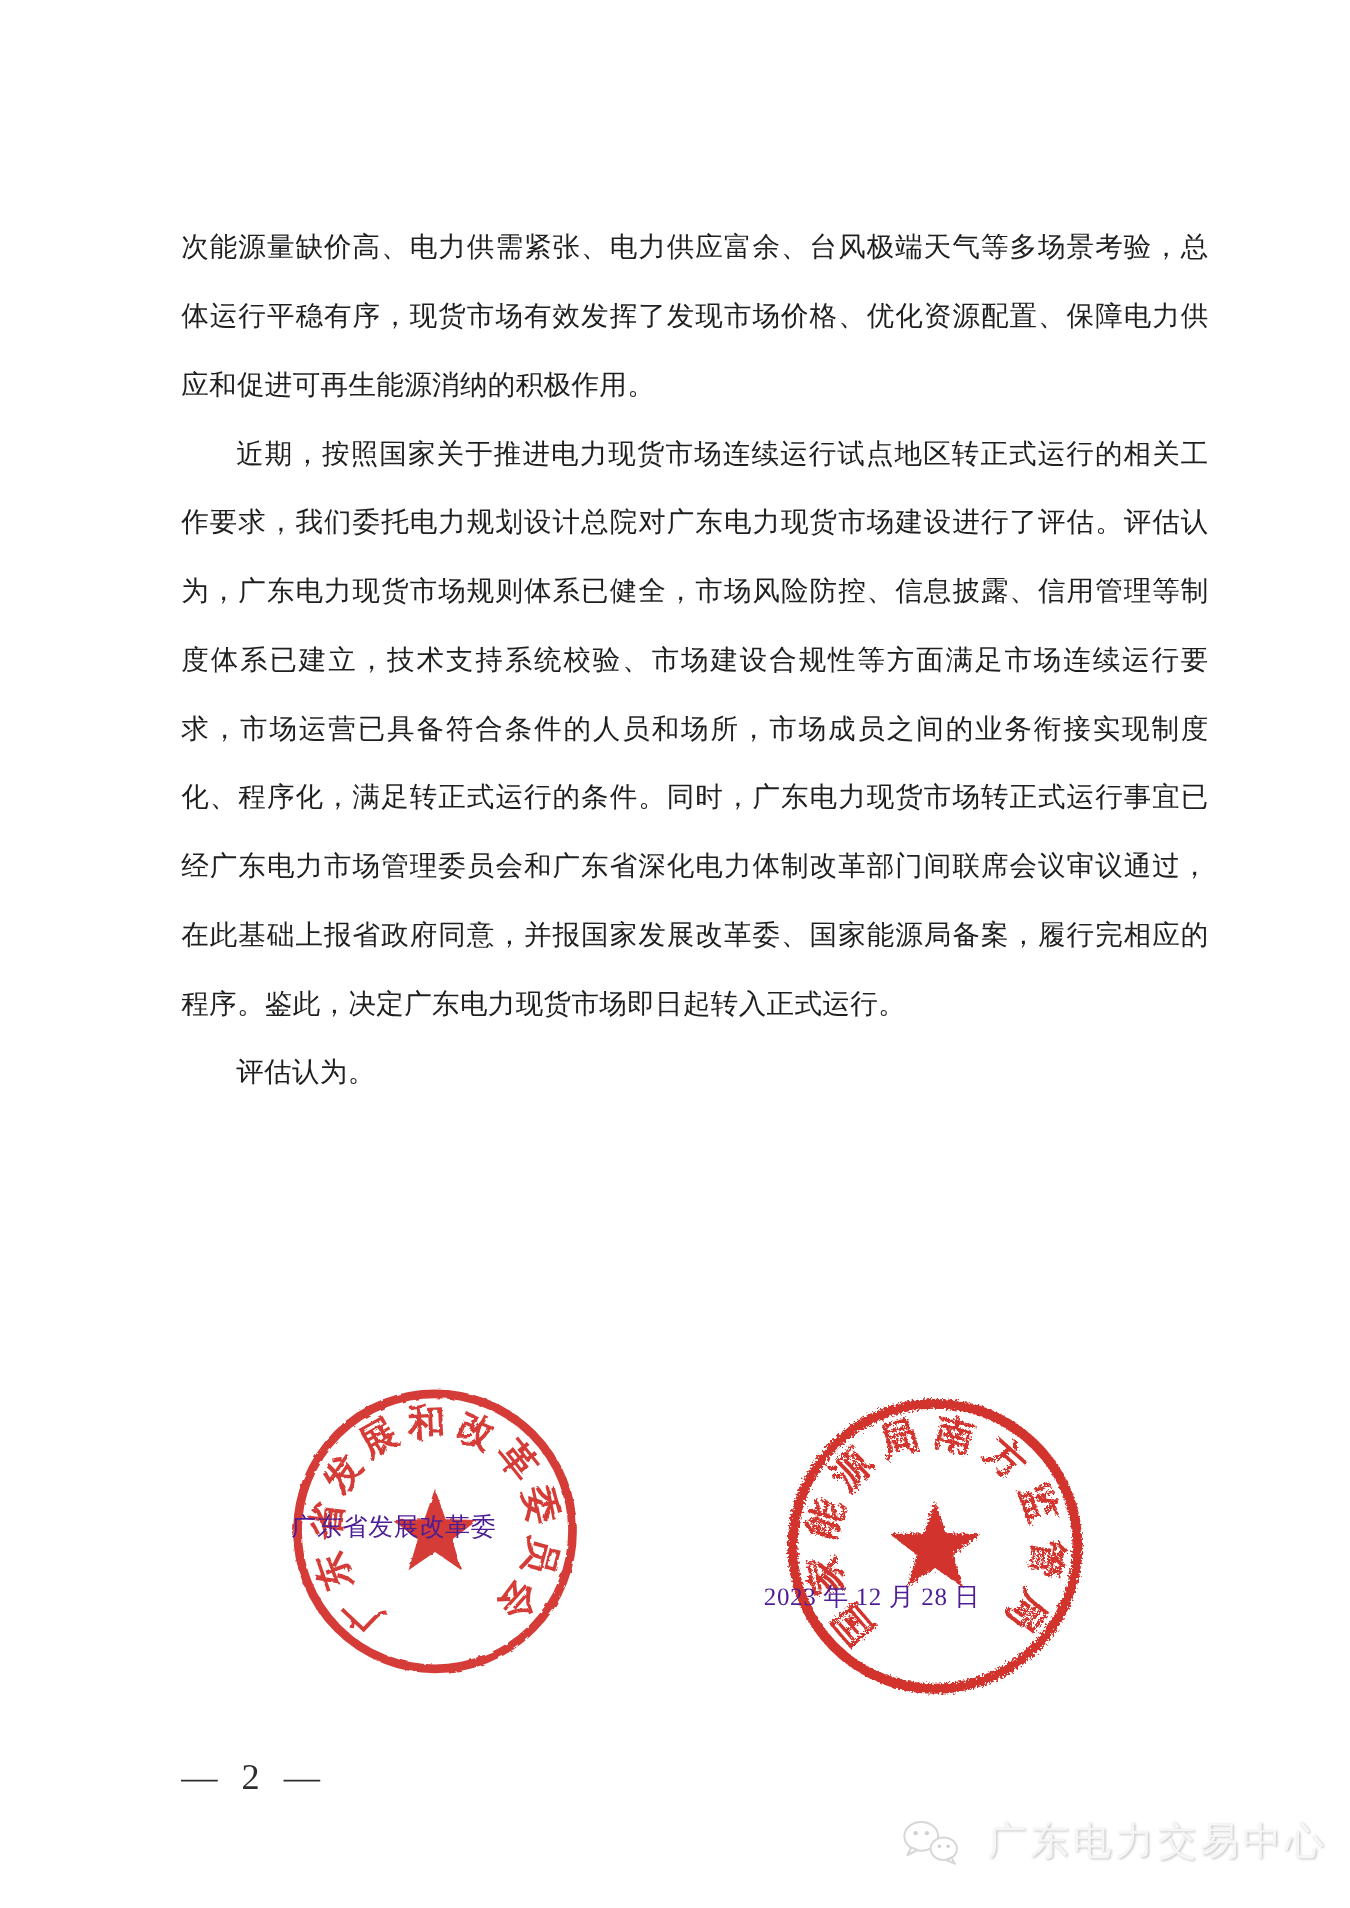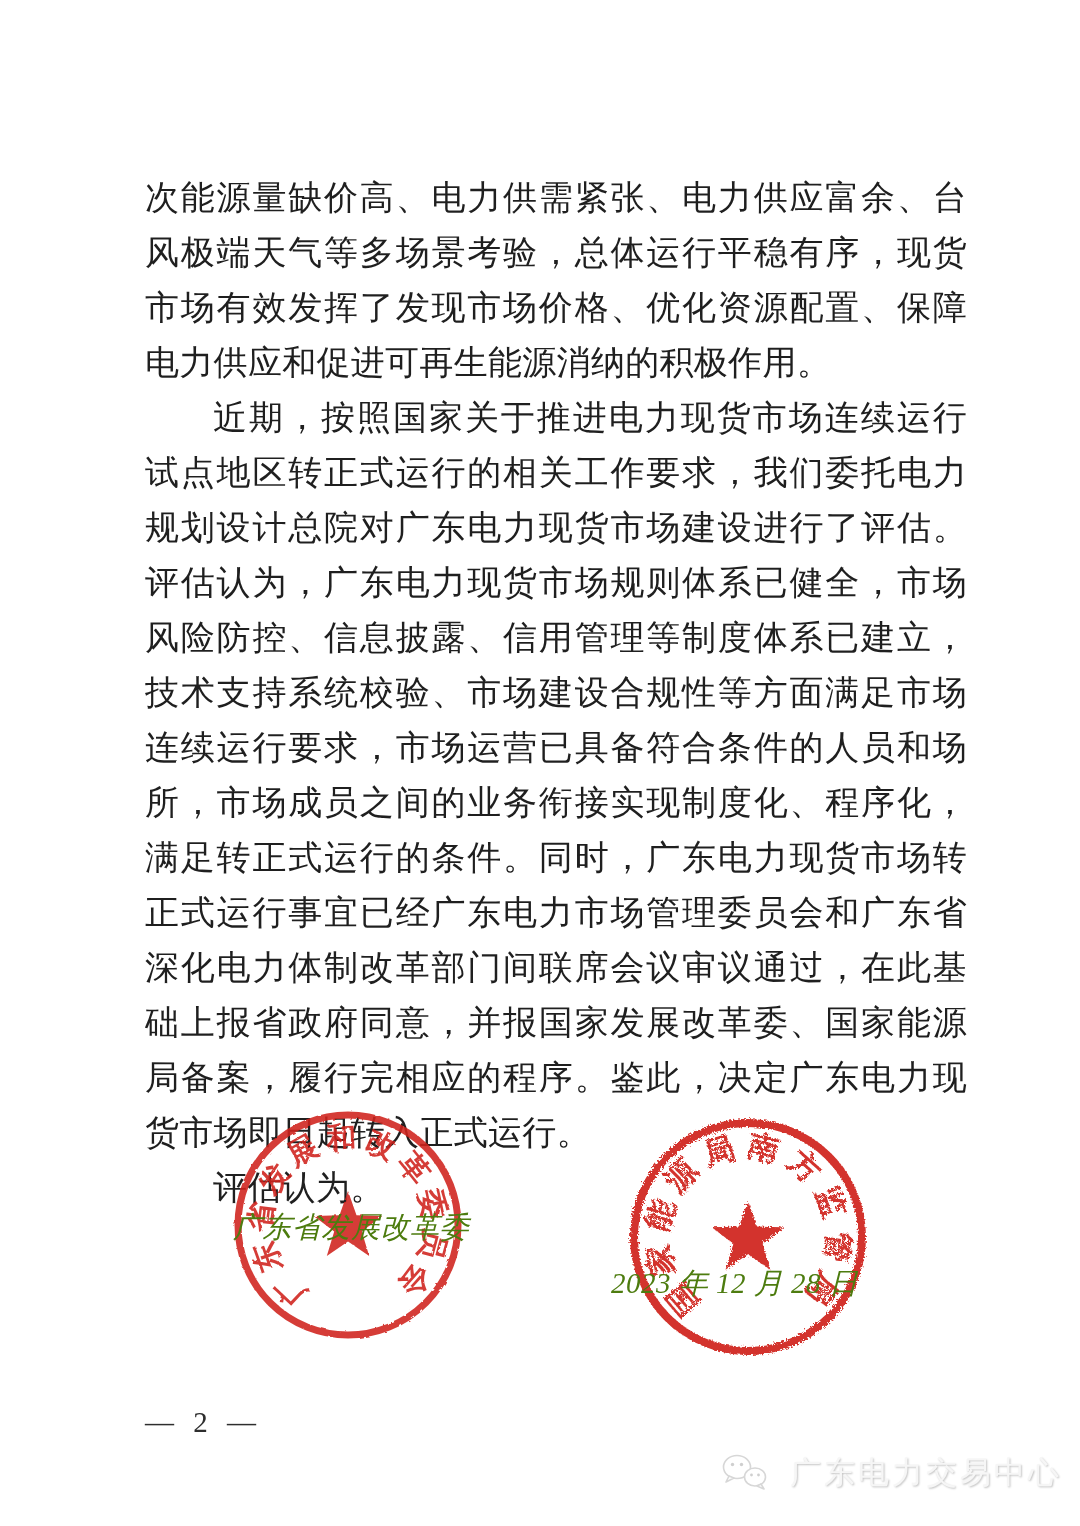--- a/index.html
+++ b/index.html
@@ -10,21 +10,21 @@
     background: #ffffff;
     overflow: hidden;
     font-family: "Liberation Serif", "DejaVu Serif", serif;
   }
   
   .body-text {
     position: absolute;
     left: 145px;
     top: 170px;
     width: 822px;
-    font-size: 34px;
+    font-size: 22px;
     line-height: 55px;
     letter-spacing: 0.3px;
     color: #1f1f1f;
     text-align: justify;
     text-justify: inter-character;
   }
   .body-text p { margin: 0; }
   .p-ind { text-indent: 2em; }
 
   
@@ -33,46 +33,45 @@
   .seal-right { left: 623px; top: 1112px; opacity: 0.92; }
   .seal text {
     font-family: "Liberation Serif", "DejaVu Serif", serif;
     font-weight: bold;
     fill: currentColor;
   }
 
   
   .sig {
     position: absolute;
-    font-size: 29px;
-    color: #4d7c0f;
+    font-size: 20px;
+    color: #4c1d95;
     letter-spacing: 0.5px;
     white-space: nowrap;
-    font-style: italic;
   }
   .sig-left  { left: 233px; top: 1208px; }
   .sig-right { left: 596px; top: 1208px; }
   .sig-date  { left: 611px; top: 1264px; }
 
   
   .page-number {
     position: absolute;
     left: 145px;
     top: 1406px;
     font-size: 29px;
     letter-spacing: 6px;
     color: #2e2e2e;
     white-space: nowrap;
   }
   .watermark {
     position: absolute;
     right: 18px;
     top: 1452px;
     display: flex;
-    align-items: flex-start;
+    align-items: flex-end;
     gap: 20px;
   }
   .wm-text {
     font-size: 31px;
     letter-spacing: 3px;
     color: #f6f6f6;
     text-shadow: 1px 1px 2px #c3c3c3, -1px -1px 1px #ffffff;
     white-space: nowrap;
   }
 </style>

